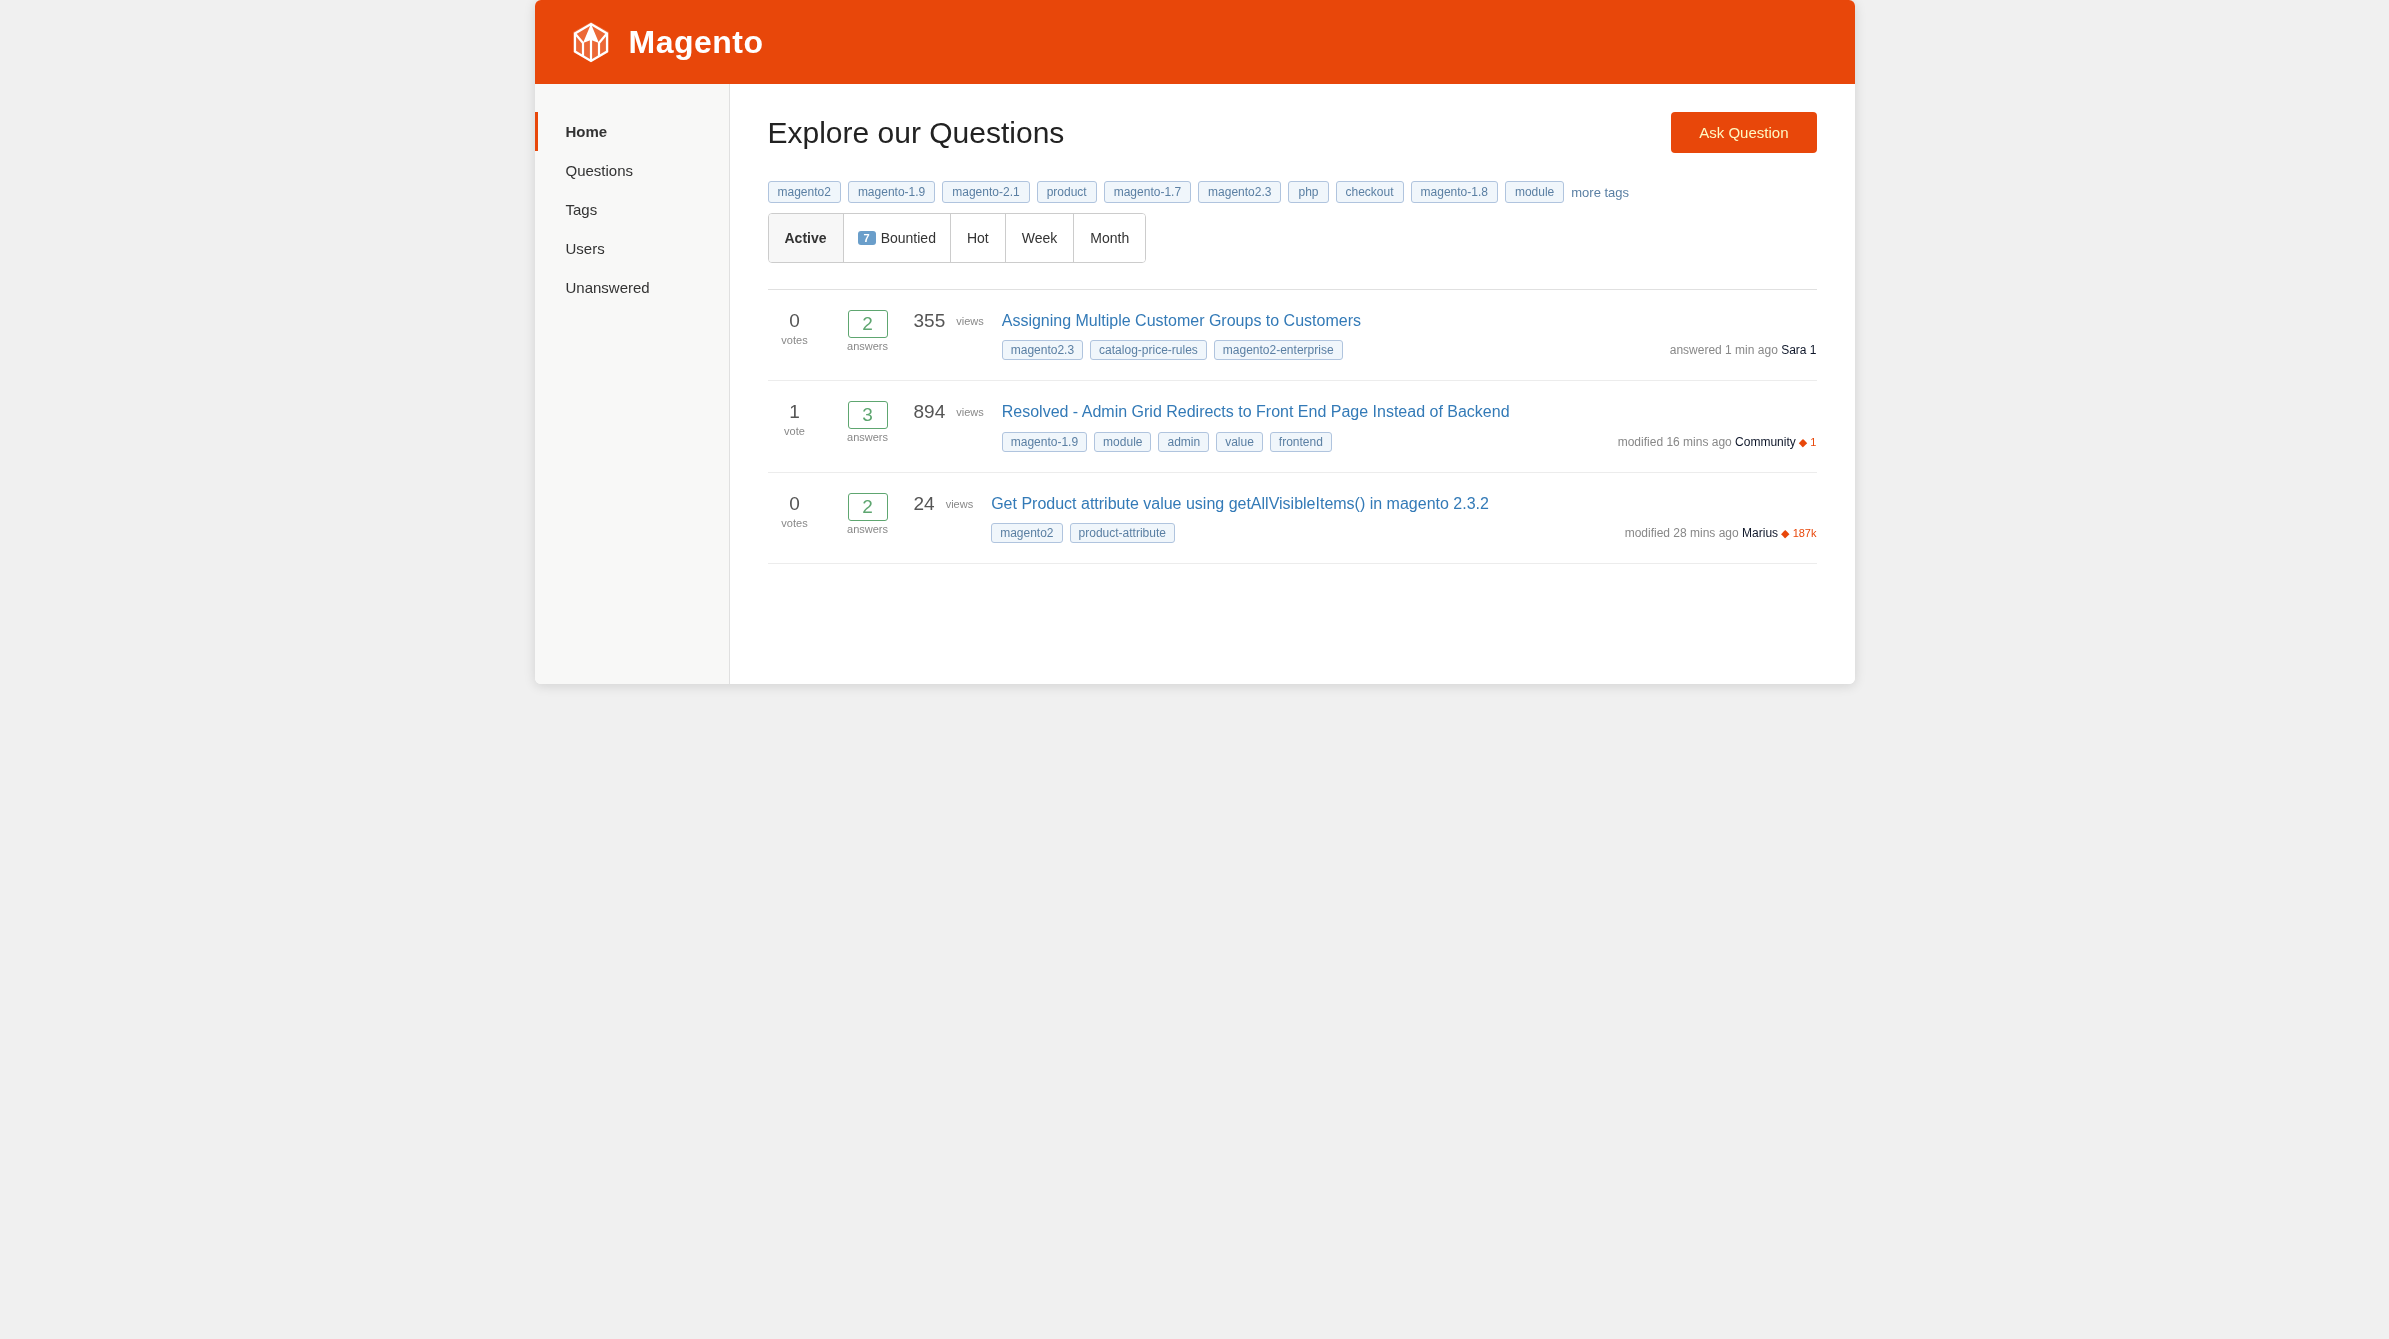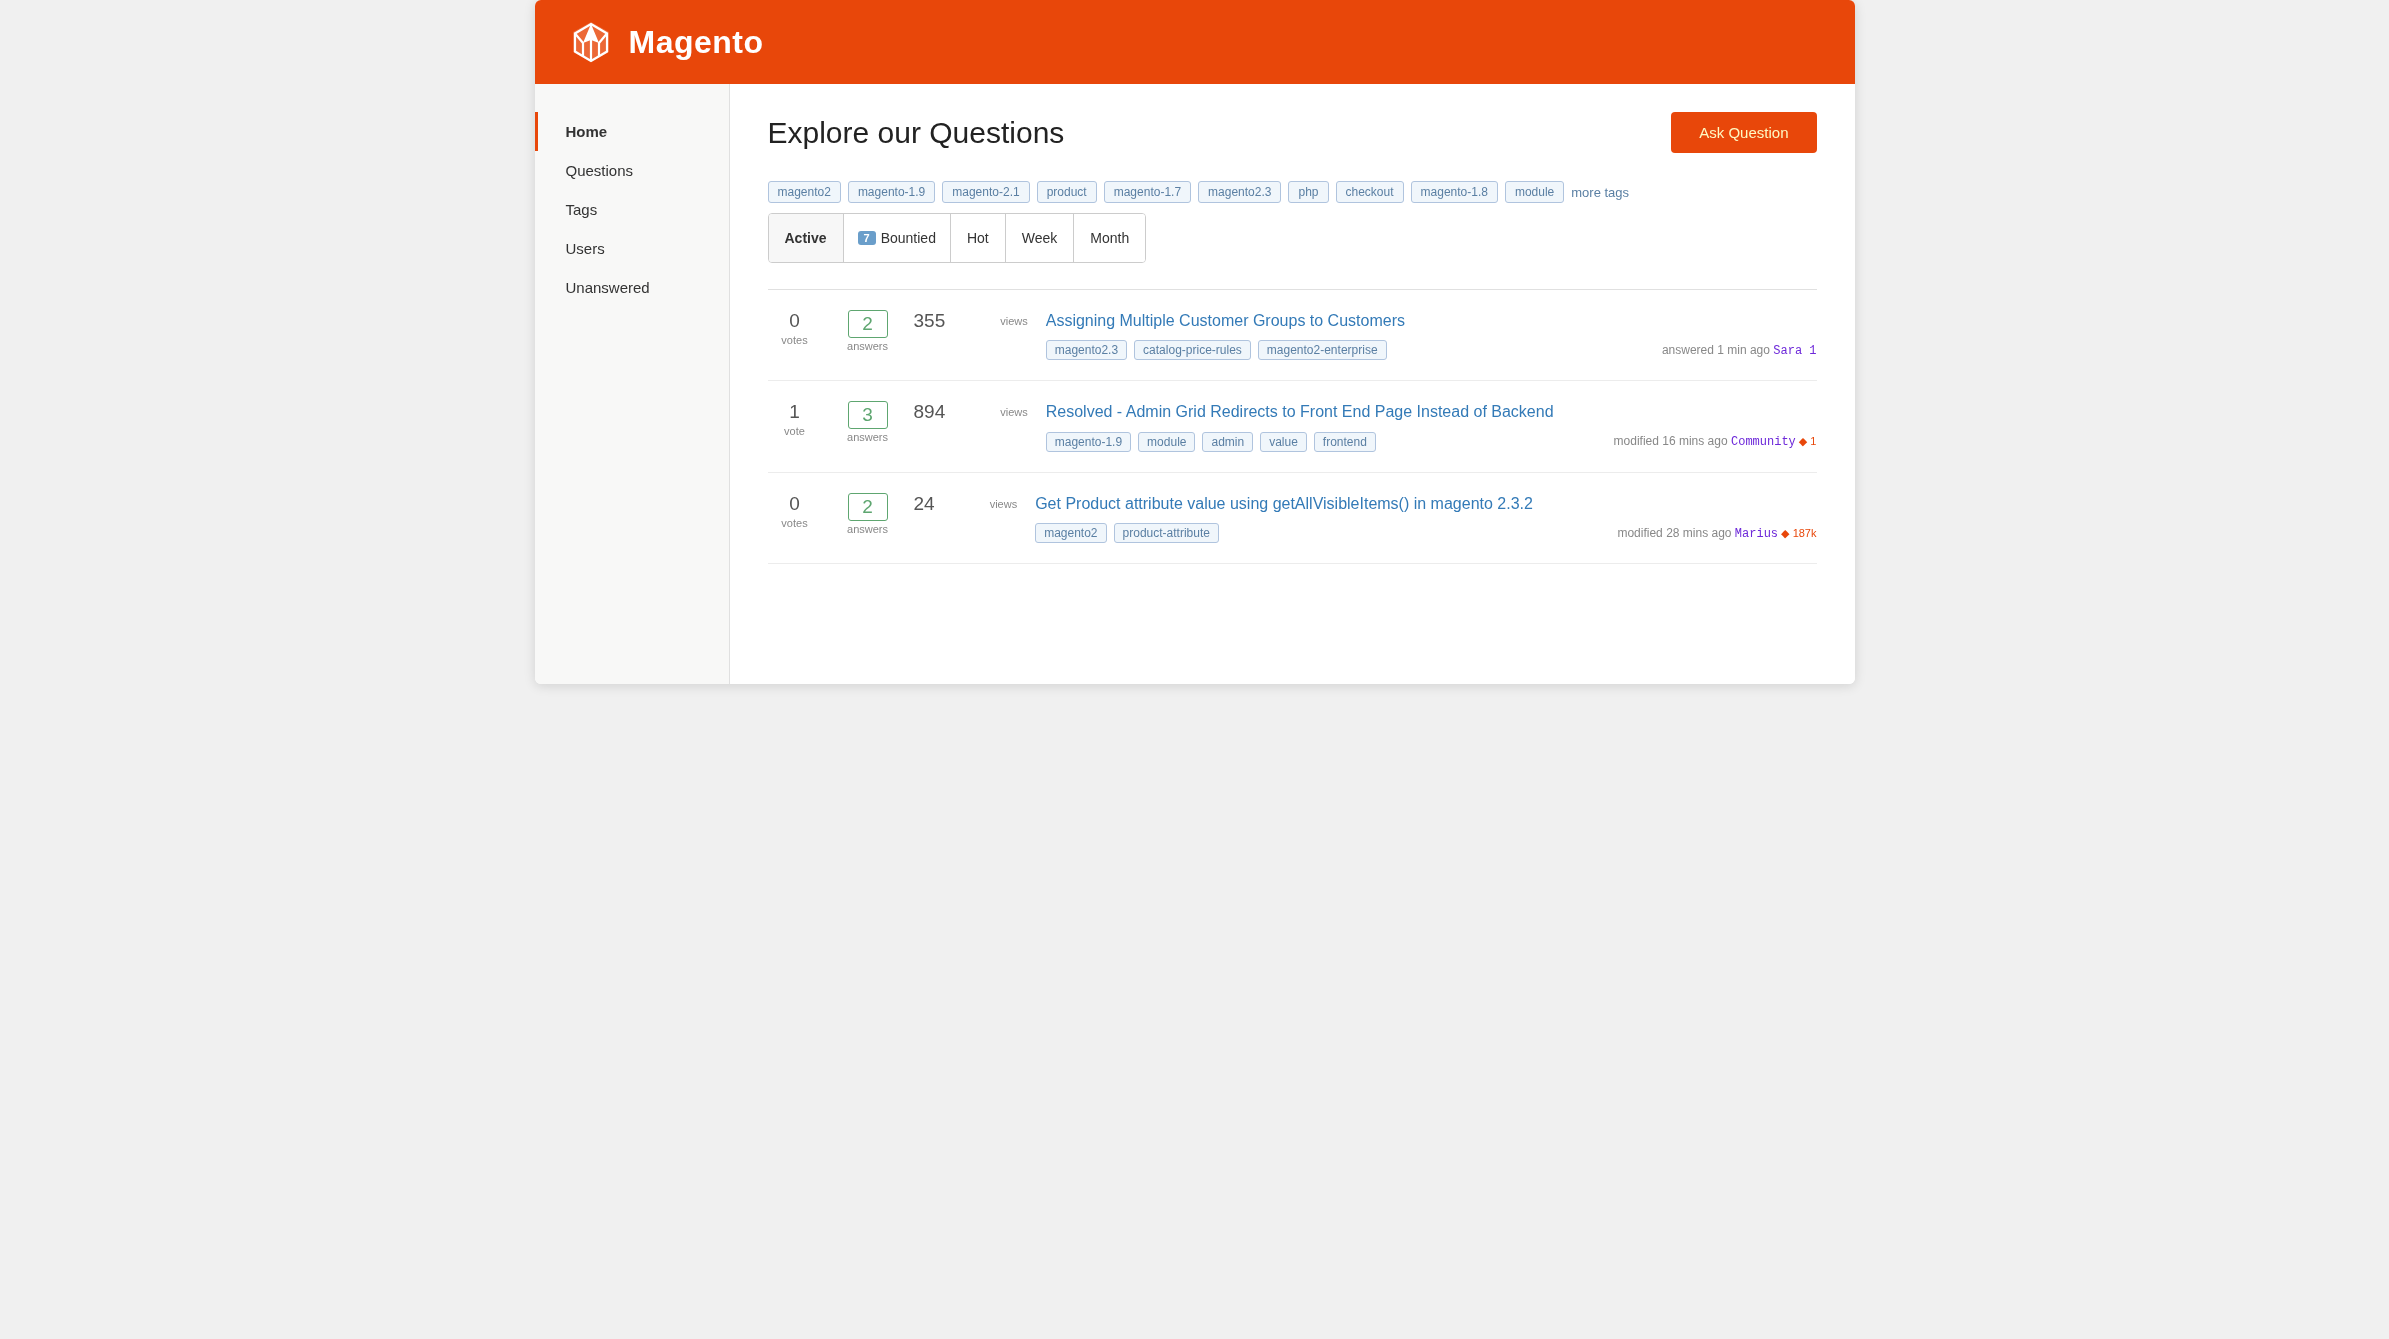--- a/index.html
+++ b/index.html
@@ -232,21 +232,20 @@
       gap: 11px;
     }
     .views-number {
       font-size: 19px;
       color: #555;
       text-align: center;
     }
     .views-label {
       font-size: 11px;
       color: #888;
-      margin-left: 44px;
     }
     .question-body {
       flex: 1;
     }
     .question-title {
       color: #337ab7;
       font-size: 16px;
       font-weight: normal;
       text-decoration: none;
       display: block;
@@ -270,23 +269,22 @@
       padding: 2px 8px;
       cursor: pointer;
     }
     .meta-info {
       margin-left: auto;
       color: #888;
       font-size: 12px;
       white-space: nowrap;
     }
     .meta-info .meta-user {
-      color: #6d28d9;
-      cursor: pointer;
-      font-family: Liberation Mono, monospace;
+      color: #0f172a;
+      cursor: pointer;
     }
     .diamond-icon {
       color: #e8470a;
       font-size: 11px;
     }
   </style>
 </head>
 <body>
 
 <div class="outer-wrapper">

